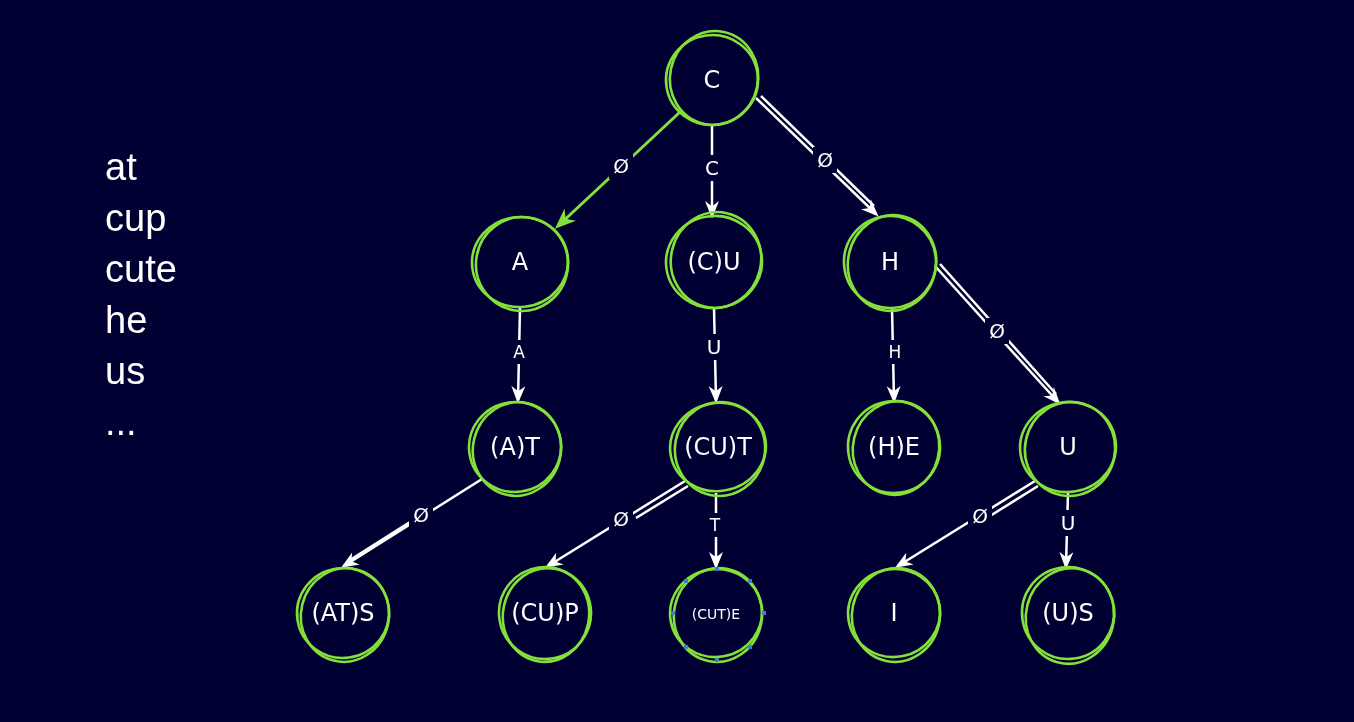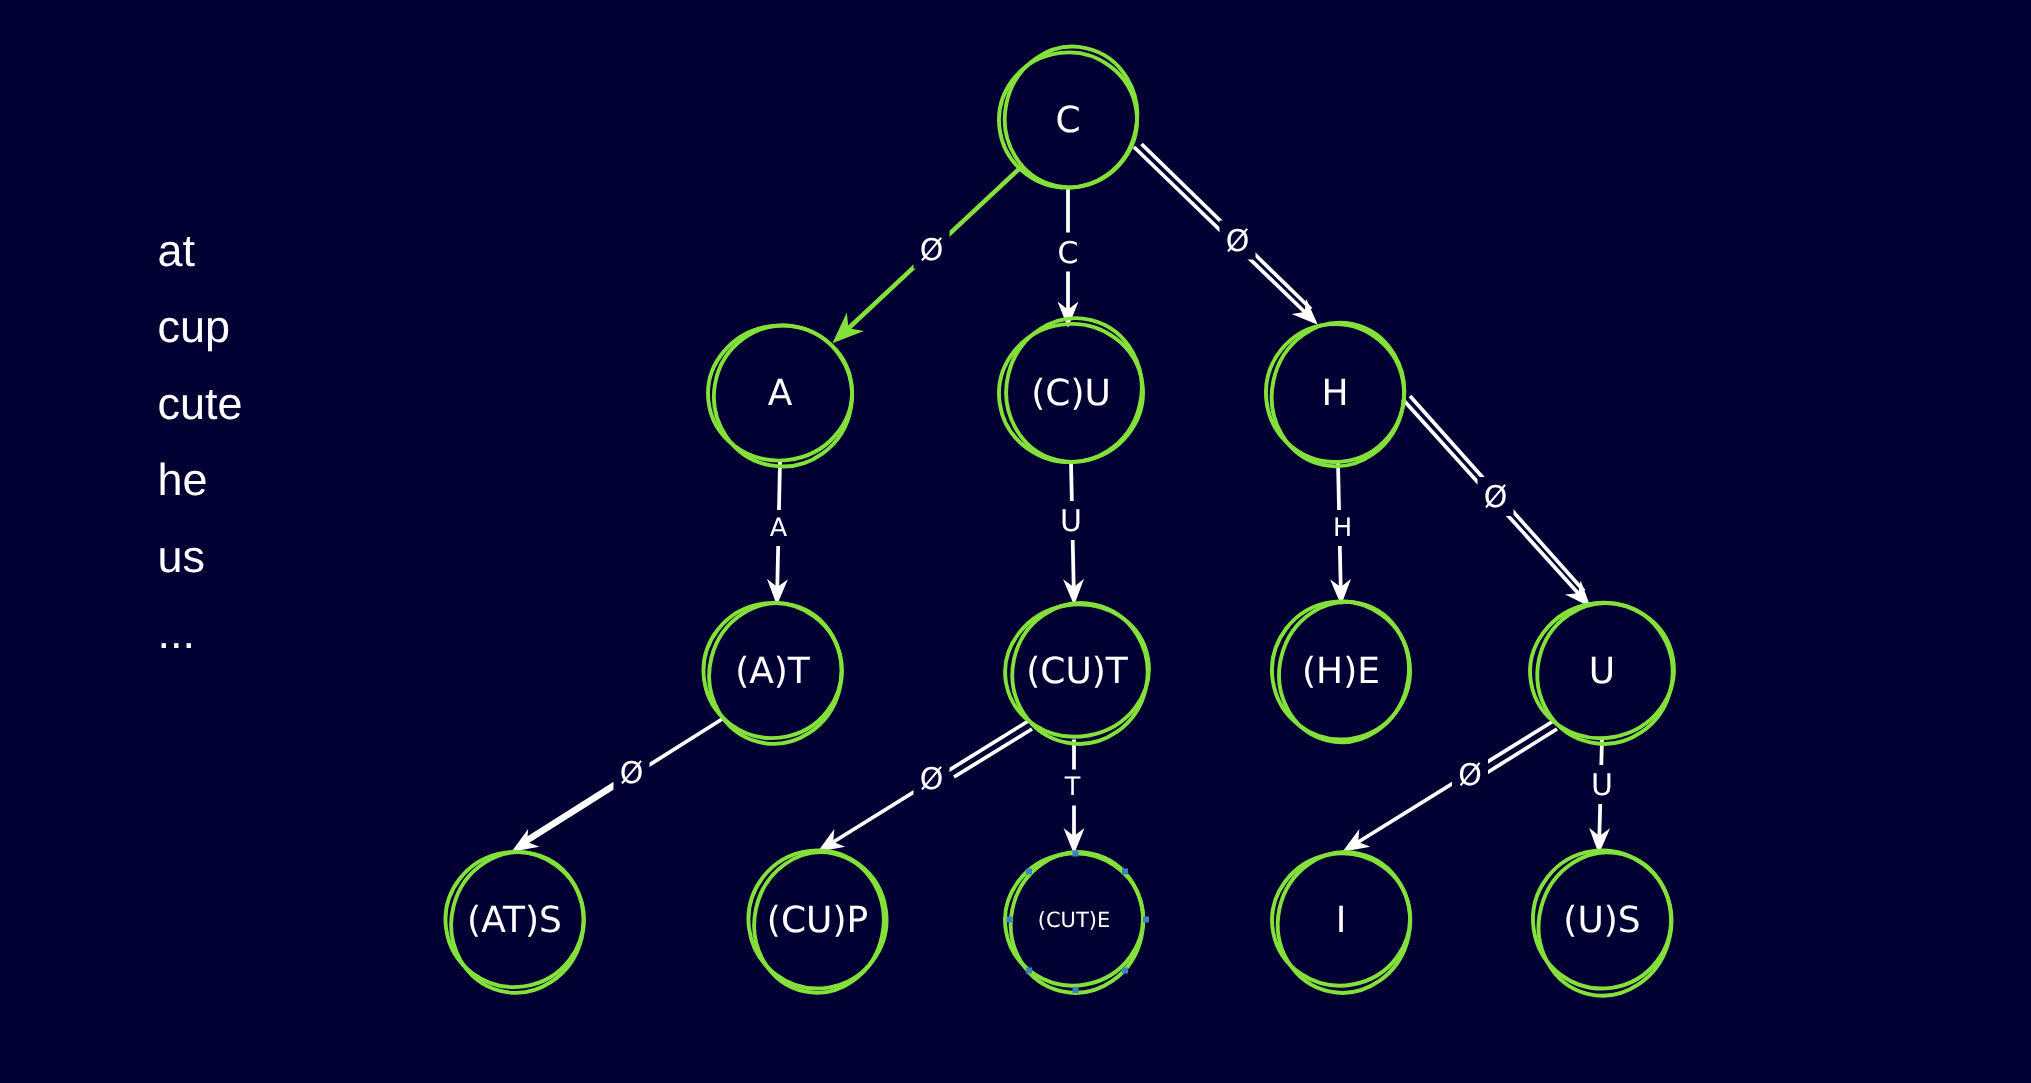--- a/index.html
+++ b/index.html
@@ -5,21 +5,21 @@
   html, body { margin: 0; padding: 0; }
   body {
     width: 1354px; height: 722px; overflow: hidden;
     background: #000033;
     position: relative;
     font-family: "DejaVu Sans", sans-serif;
   }
   .word-list {
     position: absolute; left: 105px; top: 142px;
     color: #ffffff; font-family: "Liberation Sans", sans-serif;
-    font-size: 30px; line-height: 51px; font-weight: 500;
+    font-size: 38px; line-height: 51px; font-weight: 500;
   }
   .word-list div { height: 51px; }
   svg#trie { position: absolute; left: 0; top: 0; }
   .node-label {
     fill: #ffffff;
     font-family: "DejaVu Sans", sans-serif;
     font-size: 24px;
     text-anchor: middle;
     dominant-baseline: central;
   }

